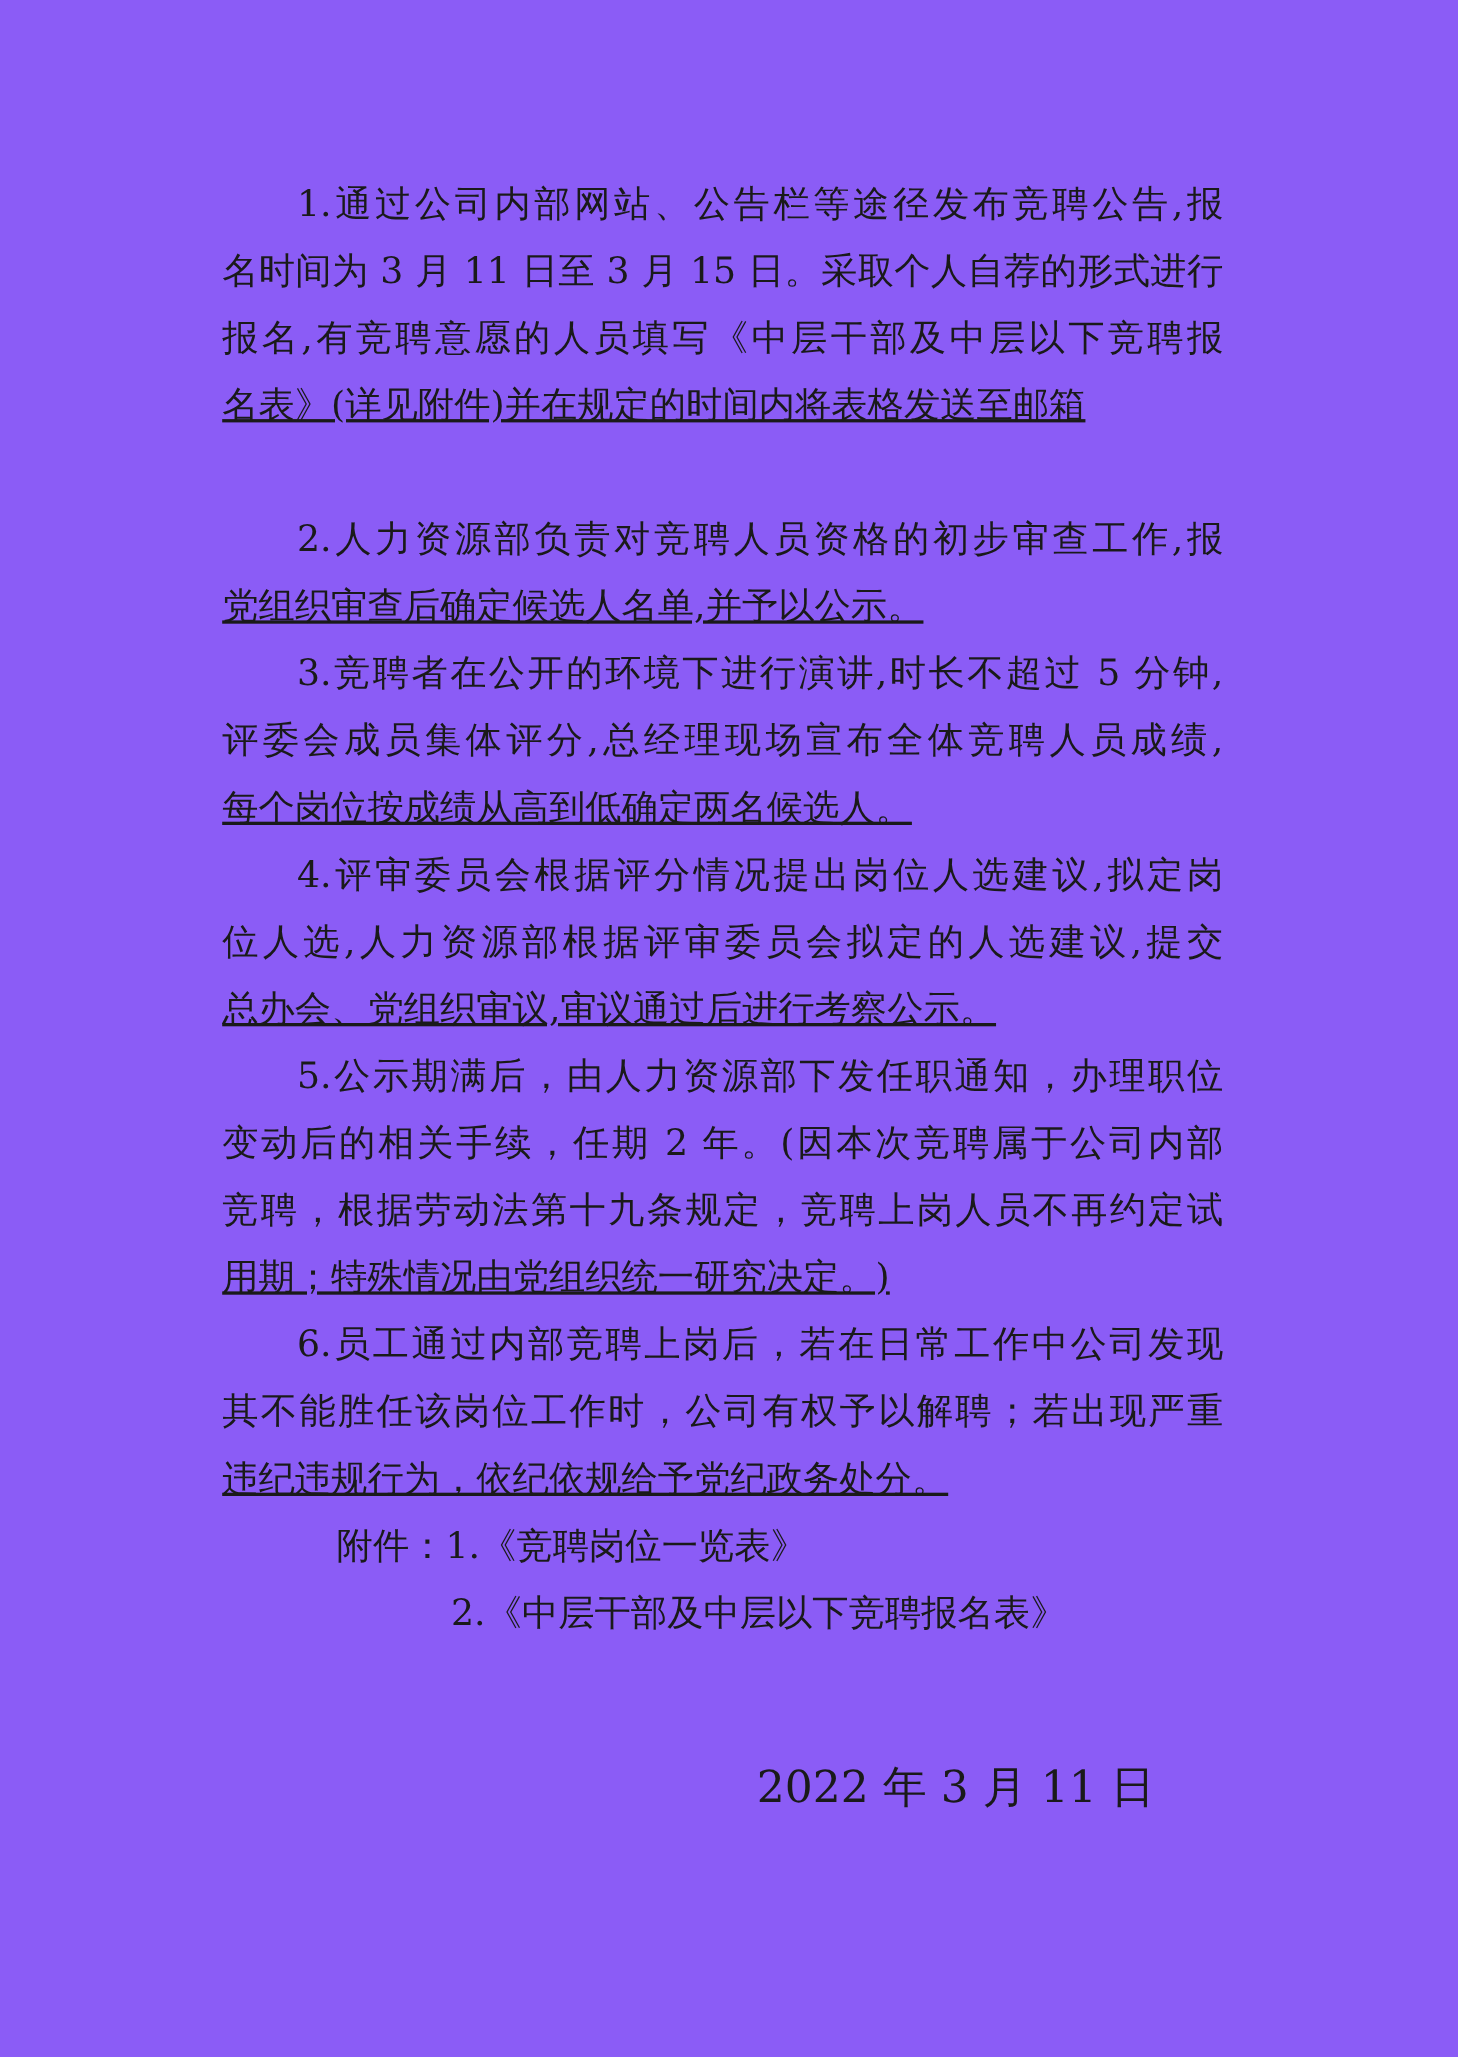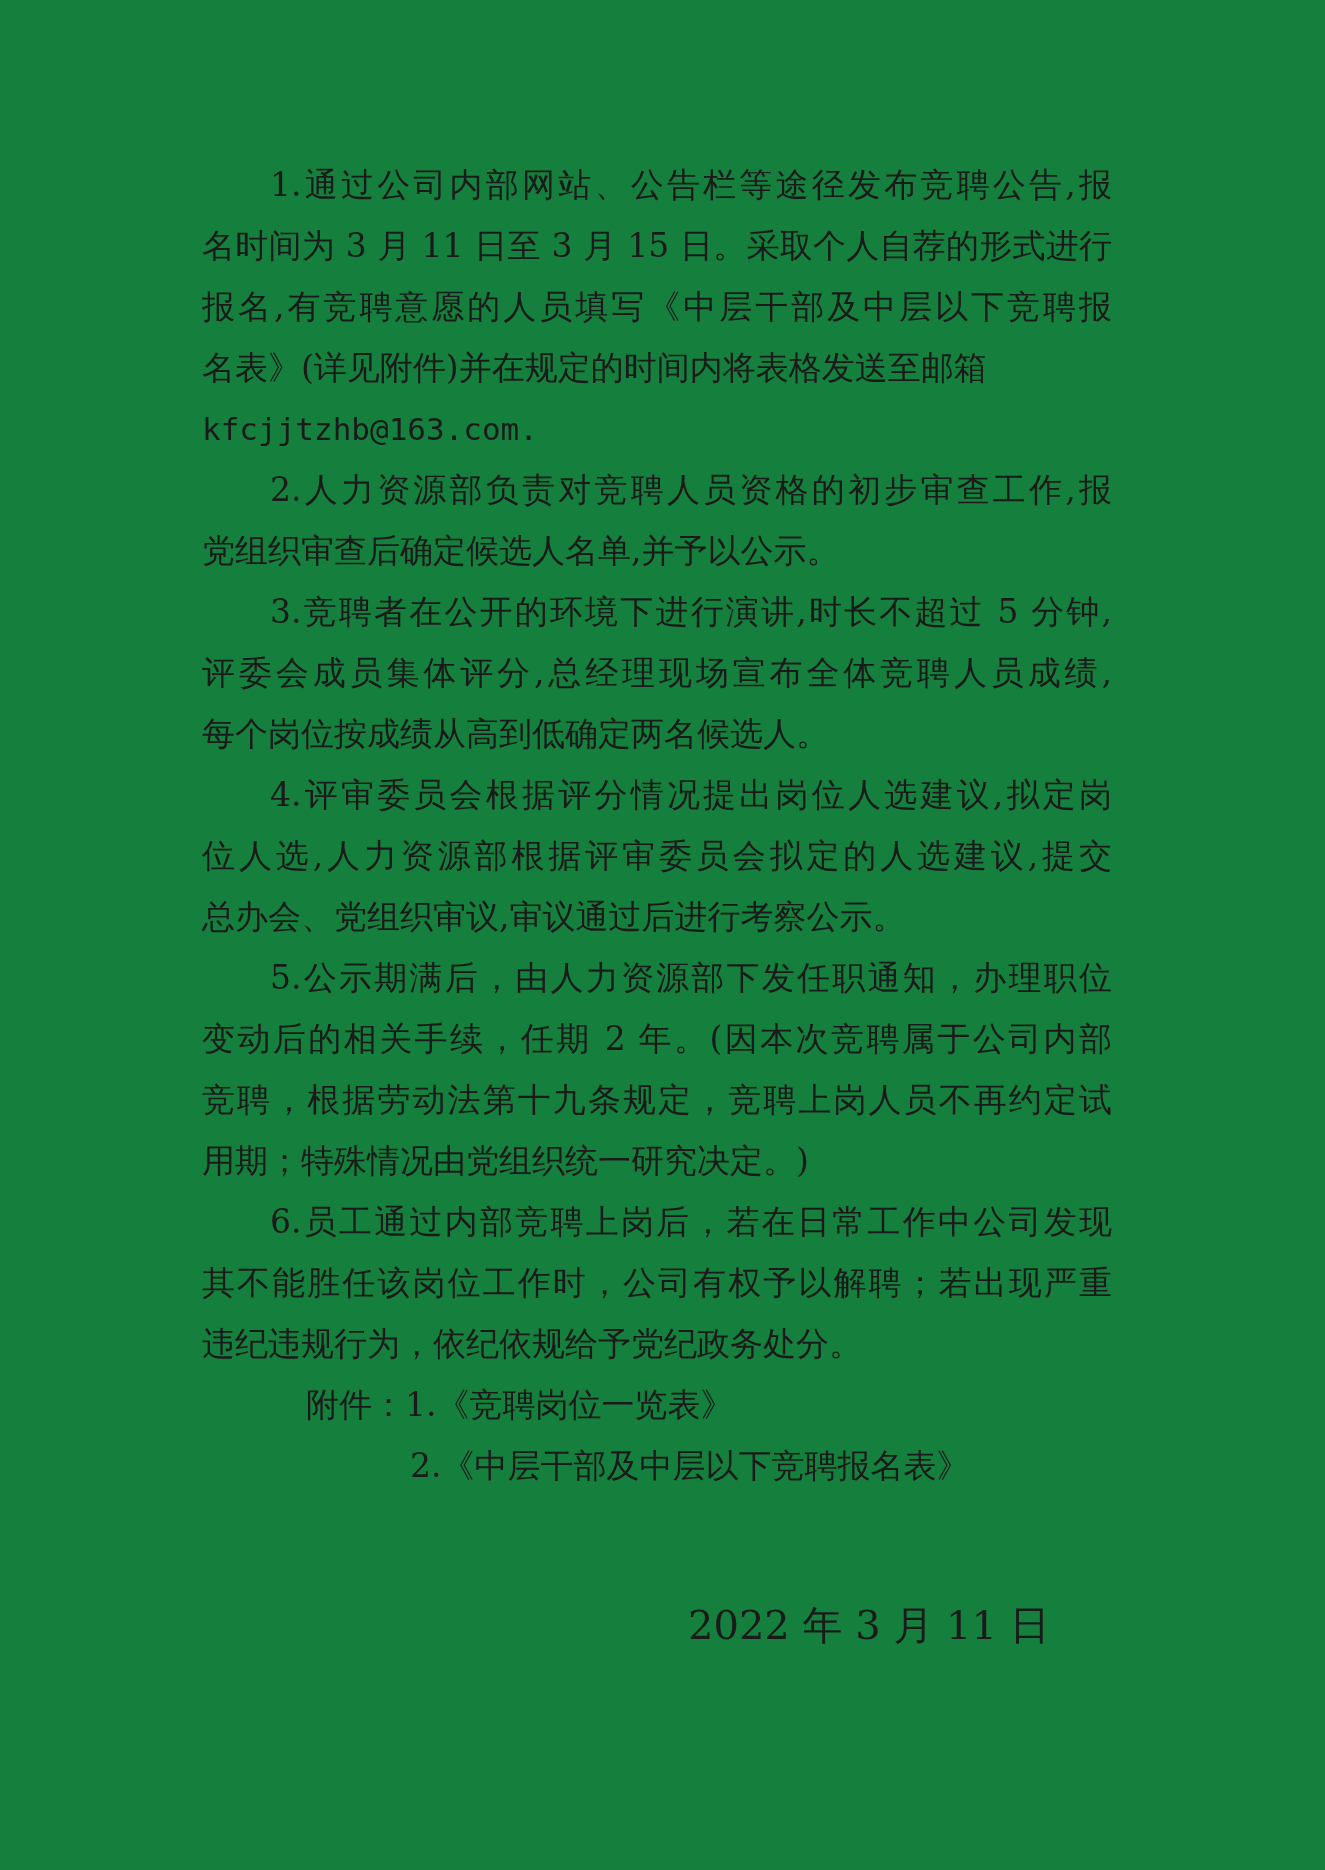--- a/index.html
+++ b/index.html
@@ -13,36 +13,37 @@
       position: relative;
       overflow: hidden;
       font-family: "DejaVu Serif", "Liberation Serif", serif;
       color: #1a1a1a;
     }
     .page {
       position: absolute;
       left: 0; top: 0;
       width: 1325px;
       height: 1870px;
-      background: #15803d;
+      background: #8b5cf6;
     }
     .line {
       position: absolute;
       left: 202px;
       width: 910px;
       height: 50px;
       line-height: 50px;
       font-size: 33px;
       white-space: nowrap;
       text-align: justify;
       text-align-last: justify;
       letter-spacing: 0px;
     }
     .line.last {
       text-align-last: left;
+      text-decoration: underline;
     }
     .line.indent {
       left: 270px;
       width: 842px;
     }
     .line.mono {
       font-family: "DejaVu Sans Mono", "Liberation Mono", monospace;
       font-size: 31px;
       text-align-last: left;
     }
@@ -70,21 +71,20 @@
   </style>
 </head>
 <body>
 
 <div class="page">
 
   <div class="line indent" style="top:160px">1.通过公司内部网站、公告栏等途径发布竞聘公告,报</div>
   <div class="line" style="top:221px">名时间为 3 月 11 日至 3 月 15 日。采取个人自荐的形式进行</div>
   <div class="line" style="top:282px">报名,有竞聘意愿的人员填写《中层干部及中层以下竞聘报</div>
   <div class="line last" style="top:343px">名表》(详见附件)并在规定的时间内将表格发送至邮箱</div>
-  <div class="line mono" style="top:404px">kfcjjtzhb@163.com.</div>
 
   <div class="line indent" style="top:465px">2.人力资源部负责对竞聘人员资格的初步审查工作,报</div>
   <div class="line last" style="top:526px">党组织审查后确定候选人名单,并予以公示。</div>
 
   <div class="line indent" style="top:587px">3.竞聘者在公开的环境下进行演讲,时长不超过 5 分钟,</div>
   <div class="line" style="top:648px">评委会成员集体评分,总经理现场宣布全体竞聘人员成绩,</div>
   <div class="line last" style="top:709px">每个岗位按成绩从高到低确定两名候选人。</div>
 
   <div class="line indent" style="top:770px">4.评审委员会根据评分情况提出岗位人选建议,拟定岗</div>
   <div class="line last" style="top:892px">总办会、党组织审议,审议通过后进行考察公示。</div>

